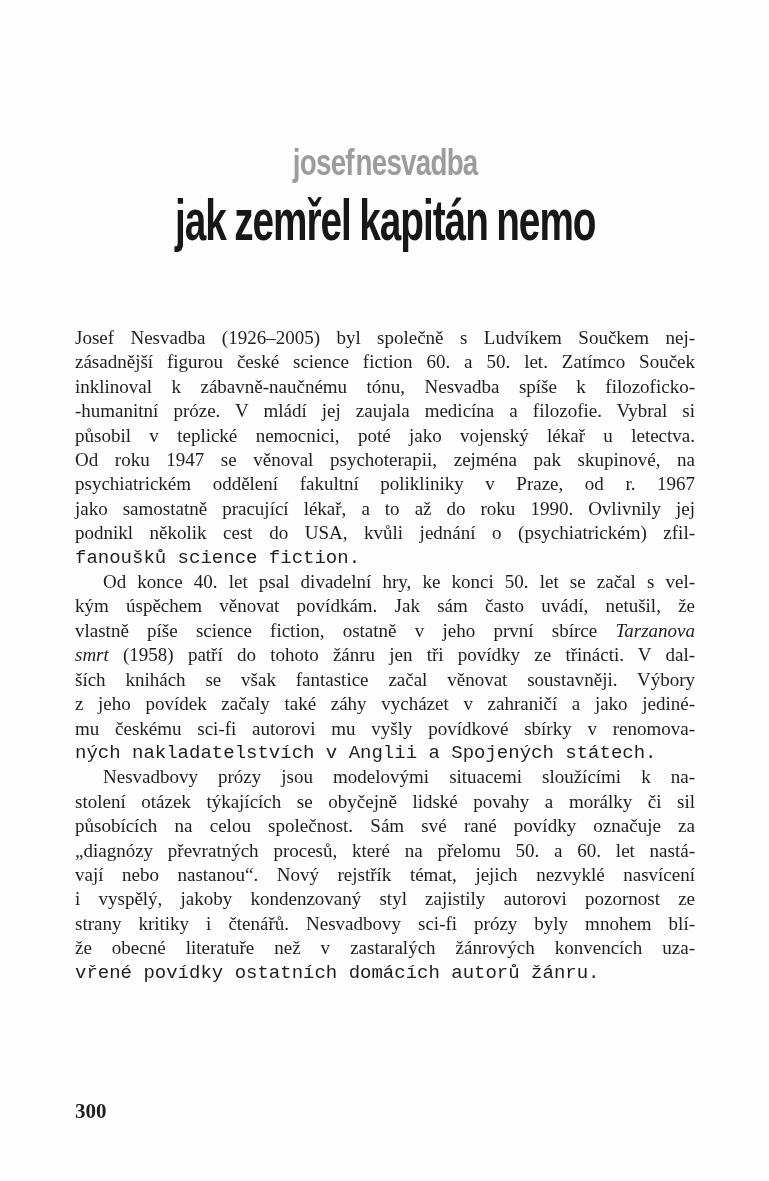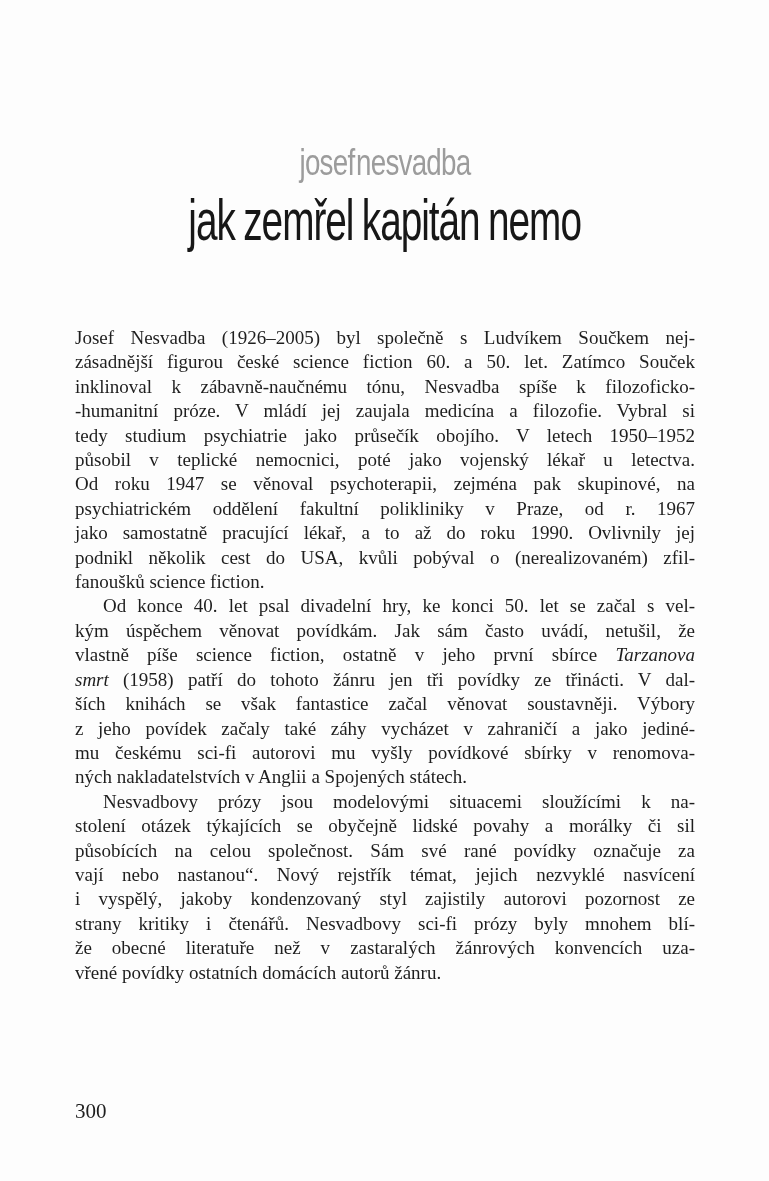--- a/index.html
+++ b/index.html
@@ -19,21 +19,21 @@
     font-family: "Liberation Serif", serif;
   }
   
   .chapter-header {
     position: absolute;
     top: 143px;
     left: 75px;
     width: 620px;
     text-align: center;
     font-family: "Liberation Sans", sans-serif;
-    font-weight: normal;
+    font-weight: bold;
   }
   .author-name {
     display: inline-block;
     font-size: 37px;
     line-height: 40px;
     letter-spacing: -1px;
     word-spacing: -7px;
     color: var(--author-color);
     transform: scaleX(0.75);
     transform-origin: 50% 50%;
@@ -63,32 +63,33 @@
     line-height: 24.4px;
     color: var(--text-color);
   }
   .para { }
   .line {
     text-align: justify;
     text-align-last: justify;
   }
   .line.last {
     text-align-last: left;
+    font-family: Liberation Mono, monospace;
   }
   .line.first-indent {
     text-indent: 28px;
   }
   .line em { font-style: italic; }
   
   .page-number {
     position: absolute;
     left: 75px;
     top: 1099px;
     font-size: 21px;
-    font-weight: normal;
+    font-weight: bold;
     color: var(--text-color);
     font-family: "Liberation Serif", serif;
   }
 </style>
 </head>
 <body>
 
 <div class="page">
 
   <header class="chapter-header">
@@ -99,42 +100,42 @@
       <span class="chapter-title-text">jak zemřel kapitán nemo</span>
     </div>
   </header>
 
   <main class="body-text" id="body-text">
       <div class="para">
         <div class="line"><span>Josef Nesvadba (1926–2005) byl společně s Ludvíkem Součkem nej-</span></div>
         <div class="line"><span>zásadnější figurou české science fiction 60. a 50. let. Zatímco Souček</span></div>
         <div class="line"><span>inklinoval k zábavně-naučnému tónu, Nesvadba spíše k filozoficko-</span></div>
         <div class="line"><span>-humanitní próze. V mládí jej zaujala medicína a filozofie. Vybral si</span></div>
-        <div class="line"><span>tedy studium psychiatrie jako průsečík obojího. V letech 1950–1952</span></div>
         <div class="line"><span>působil v teplické nemocnici, poté jako vojenský lékař u letectva.</span></div>
         <div class="line"><span>Od roku 1947 se věnoval psychoterapii, zejména pak skupinové, na</span></div>
         <div class="line"><span>psychiatrickém oddělení fakultní polikliniky v Praze, od r. 1967</span></div>
         <div class="line"><span>jako samostatně pracující lékař, a to až do roku 1990. Ovlivnily jej</span></div>
-        <div class="line"><span>podnikl několik cest do USA, kvůli pobýval o (nerealizovaném) zfil-</span></div>
+        <div class="line"><span>podnikl několik cest do USA, kvůli jednání o (psychiatrickém) zfil-</span></div>
         <div class="line last"><span>fanoušků science fiction.</span></div>
       </div>
       <div class="para">
         <div class="line first-indent"><span>Od konce 40. let psal divadelní hry, ke konci 50. let se začal s vel-</span></div>
         <div class="line"><span>kým úspěchem věnovat povídkám. Jak sám často uvádí, netušil, že</span></div>
         <div class="line"><span>vlastně píše science fiction, ostatně v jeho první sbírce </span><em>Tarzanova</em></div>
         <div class="line"><em>smrt</em><span> (1958) patří do tohoto žánru jen tři povídky ze třinácti. V dal-</span></div>
         <div class="line"><span>ších knihách se však fantastice začal věnovat soustavněji. Výbory</span></div>
         <div class="line"><span>z jeho povídek začaly také záhy vycházet v zahraničí a jako jediné-</span></div>
         <div class="line"><span>mu českému sci-fi autorovi mu vyšly povídkové sbírky v renomova-</span></div>
         <div class="line last"><span>ných nakladatelstvích v Anglii a Spojených státech.</span></div>
       </div>
       <div class="para">
         <div class="line first-indent"><span>Nesvadbovy prózy jsou modelovými situacemi sloužícími k na-</span></div>
         <div class="line"><span>stolení otázek týkajících se obyčejně lidské povahy a morálky či sil</span></div>
         <div class="line"><span>působících na celou společnost. Sám své rané povídky označuje za</span></div>
+        <div class="line"><span>„diagnózy převratných procesů, které na přelomu 50. a 60. let nastá-</span></div>
         <div class="line"><span>vají nebo nastanou“. Nový rejstřík témat, jejich nezvyklé nasvícení</span></div>
         <div class="line"><span>i vyspělý, jakoby kondenzovaný styl zajistily autorovi pozornost ze</span></div>
         <div class="line"><span>strany kritiky i čtenářů. Nesvadbovy sci-fi prózy byly mnohem blí-</span></div>
         <div class="line"><span>že obecné literatuře než v zastaralých žánrových konvencích uza-</span></div>
         <div class="line last"><span>vřené povídky ostatních domácích autorů žánru.</span></div>
       </div>
     </main>
 
   <footer>
     <div class="page-number">300</div>

